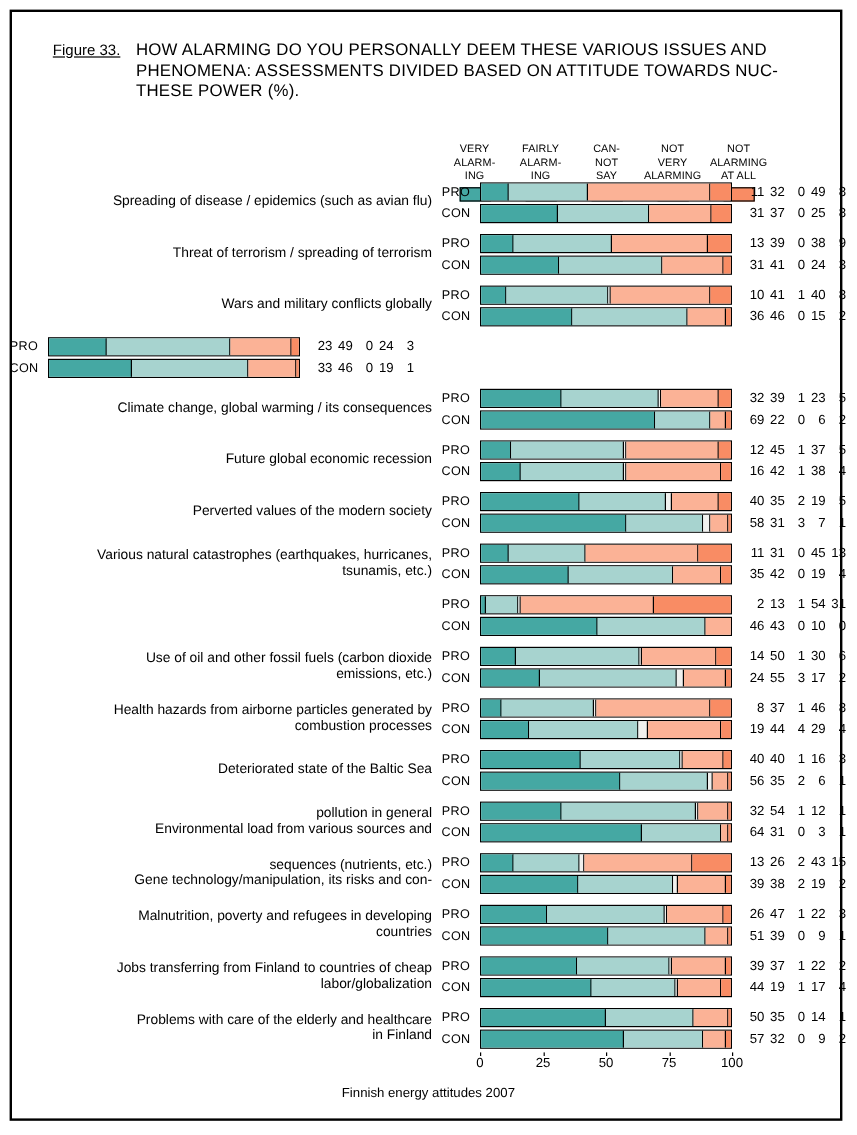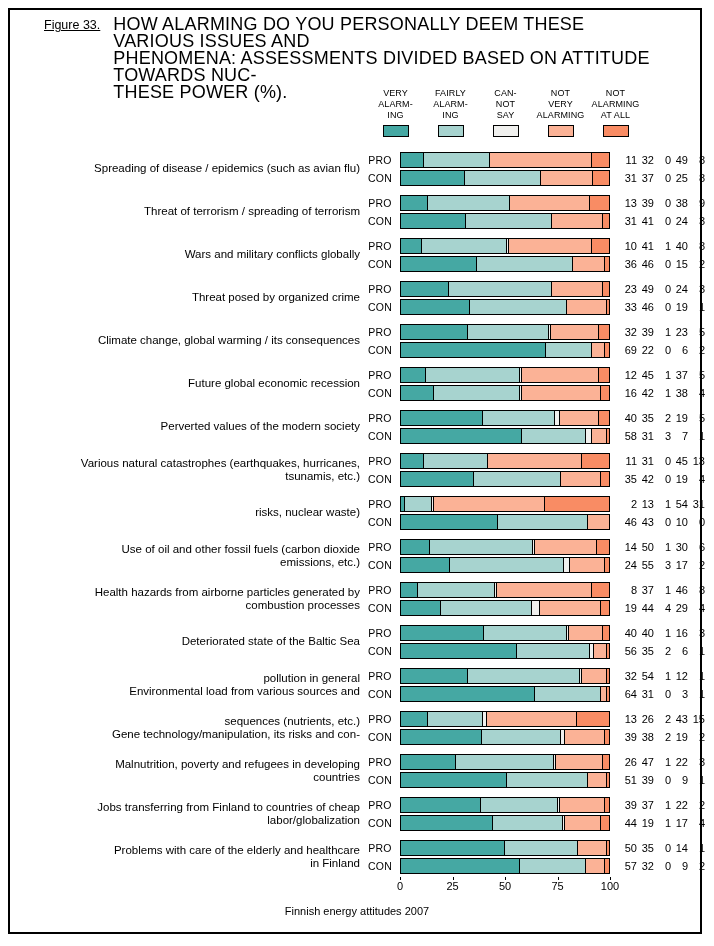--- a/index.html
+++ b/index.html
@@ -6,33 +6,33 @@
   body {
     width: 714px; height: 946px; position: relative;
     font-family: "Liberation Sans", "DejaVu Sans", sans-serif;
     color: #000;
   }
   .frame {
     position: absolute; left: 8px; top: 8px; width: 694px; height: 926px;
     border: 2px solid #000; box-sizing: border-box; background: #fff;
   }
   .title-row {
-    position: absolute; left: 44px; top: 16px; width: 625px;
+    position: absolute; left: 44px; top: 33px; width: 625px;
     display: flex; gap: 13px;
   }
   .fig-label {
     font-size: 12.5px; text-decoration: underline; white-space: nowrap;
     padding-top: 2px;
   }
-  .title-text { font-size: 18px; line-height: 17px; letter-spacing: 0.2px; }
+  .title-text { font-size: 14px; line-height: 17px; letter-spacing: 0.2px; }
   .legend {
     position: absolute; left: 368px; top: 88px; display: flex;
   }
   .legend-item { width: 55px; text-align: center; }
-  .legend-label { font-size: 9px; line-height: 11px; letter-spacing: 0.1px; }
+  .legend-label { font-size: 9px; line-height: 11px; letter-spacing: 0.1px; margin-top: 31px; }
   .legend-swatch {
     width: 26px; height: 12px; border: 1px solid #000; box-sizing: border-box;
     margin: 4px auto 0 auto;
   }
   .chart {
     position: absolute; left: 0; top: 152px; width: 714px;
   }
   .cat {
     display: flex; align-items: center; margin-bottom: 9px;
   }
@@ -243,23 +243,20 @@
             <span class="val">36</span>
             <span class="val">46</span>
             <span class="val">0</span>
             <span class="val">15</span>
             <span class="val">2</span>
           </div>
         </div>
       </div>
     </div>
     <div class="cat">
-      <div class="cat-label">
-        <div>Threat posed by organized crime</div>
-      </div>
       <div class="cat-bars">
         <div class="bar-row">
           <span class="grp">PRO</span>
           <div class="track">
             <div class="seg" style="width: 23.2323%; background: rgb(69, 168, 163);"></div>
             <div class="seg" style="width: 49.4949%; background: rgb(167, 211, 207);"></div>
             <div class="seg" style="width: 24.2424%; background: rgb(251, 178, 150);"></div>
             <div class="seg" style="width: 3.0303%; background: rgb(249, 140, 100);"></div>
           </div>
           <div class="vals">
@@ -445,21 +442,20 @@
             <span class="val">42</span>
             <span class="val">0</span>
             <span class="val">19</span>
             <span class="val">4</span>
           </div>
         </div>
       </div>
     </div>
     <div class="cat">
       <div class="cat-label">
-        <div>risks, nuclear waste)</div>
       </div>
       <div class="cat-bars">
         <div class="bar-row">
           <span class="grp">PRO</span>
           <div class="track">
             <div class="seg" style="width: 1.9802%; background: rgb(69, 168, 163);"></div>
             <div class="seg" style="width: 12.8713%; background: rgb(167, 211, 207);"></div>
             <div class="seg" style="width: 0.990099%; background: rgb(240, 240, 238);"></div>
             <div class="seg" style="width: 53.4653%; background: rgb(251, 178, 150);"></div>
             <div class="seg" style="width: 30.6931%; background: rgb(249, 140, 100);"></div>

